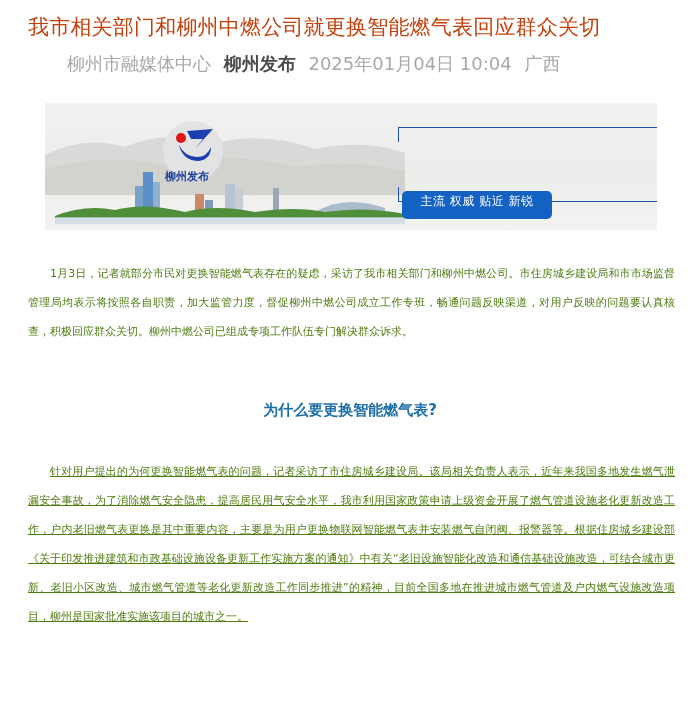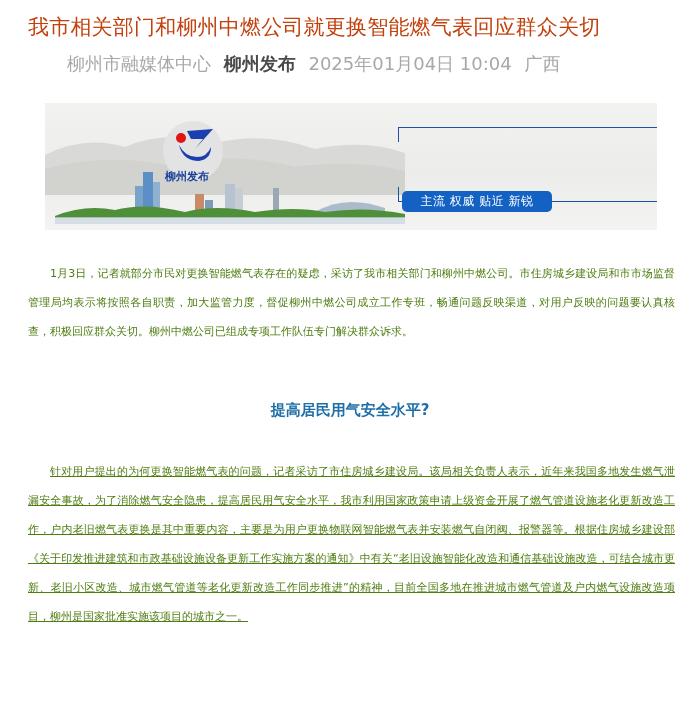--- a/index.html
+++ b/index.html
@@ -16,21 +16,21 @@
   .logo-circle { position: absolute; left: 118px; top: 18px; width: 60px; height: 60px; border-radius: 50%; background: #e3e3e3; }
   .logo-dot { position: absolute; left: 131px; top: 30px; width: 10px; height: 10px; border-radius: 50%; background: #e01414; }
   .logo-text { position: absolute; left: 120px; top: 66px; font-size: 11px; font-weight: bold; color: #1a3e9c; font-family: "DejaVu Serif", serif; }
   .skyline { position: absolute; left: 0; bottom: 6px; width: 360px; height: 60px; }
   .frame-top { position: absolute; left: 353px; top: 24px; width: 260px; height: 14px;
                border-left: 1.5px solid #1f4fa8; border-right: 1.5px solid #1f4fa8; border-top: 1.5px solid #1f4fa8; }
   .frame-bot { position: absolute; left: 353px; top: 84px; width: 260px; height: 14px;
                border-left: 1.5px solid #1f4fa8; border-right: 1.5px solid #1f4fa8; border-bottom: 1.5px solid #1f4fa8; }
   .platform { position: absolute; left: 280px; top: 43px; width: 330px; text-align: center;
               font-family: "DejaVu Serif", serif; font-weight: bold; font-size: 20px; color: #1e55b4; letter-spacing: 0.5px; white-space: nowrap; }
-  .slogan { position: absolute; left: 357px; top: 88px; width: 150px; height: 21px; border-radius: 5px;
+  .slogan { position: absolute; left: 357px; top: 88px; width: 150px; height: 28px; border-radius: 5px;
             background: #1461c4; color: #ffffff; font-size: 12px; line-height: 21px; text-align: center; white-space: nowrap; letter-spacing: 0.5px; }
   .content { position: absolute; left: 28px; width: 647px; font-size: 11px; line-height: 29px; color: #4d7c0f; text-align: justify; }
   .p1 { top: 259px; }
   .p2 { top: 457px; text-decoration: underline; }
   .p1, .p2 { text-indent: 2em; margin: 0; }
   .subhead { position: absolute; left: 0; top: 398px; width: 700px; text-align: center; font-size: 15px; font-weight: bold; color: #1d6fa5; line-height: 24px; }
 </style>
 </head>
 <body>
 
@@ -68,15 +68,15 @@
     <path d="M10,52 Q40,40 70,46 Q100,38 140,48 Q170,40 210,48 Q250,42 280,48 Q320,42 360,50 L360,54 L10,54 Z" fill="#4f8f3a"></path>
     <rect x="10" y="53" width="350" height="7" fill="#c9d6de" opacity="0.7"></rect>
   </svg>
   <div class="frame-top"></div>
   <div class="frame-bot"></div>
   <div class="slogan">主流 权威 贴近 新锐</div>
 </div>
 
 <p class="content p1">1月3日，记者就部分市民对更换智能燃气表存在的疑虑，采访了我市相关部门和柳州中燃公司。市住房城乡建设局和市市场监督管理局均表示将按照各自职责，加大监管力度，督促柳州中燃公司成立工作专班，畅通问题反映渠道，对用户反映的问题要认真核查，积极回应群众关切。柳州中燃公司已组成专项工作队伍专门解决群众诉求。</p>
 
-<div class="subhead">提高居民用气安全水平?</div>
+<div class="subhead">为什么要更换智能燃气表?</div>
 
 <p class="content p2">针对用户提出的为何更换智能燃气表的问题，记者采访了市住房城乡建设局。该局相关负责人表示，近年来我国多地发生燃气泄漏安全事故，为了消除燃气安全隐患，提高居民用气安全水平，我市利用国家政策申请上级资金开展了燃气管道设施老化更新改造工作，户内老旧燃气表更换是其中重要内容，主要是为用户更换物联网智能燃气表并安装燃气自闭阀、报警器等。根据住房城乡建设部《关于印发推进建筑和市政基础设施设备更新工作实施方案的通知》中有关“老旧设施智能化改造和通信基础设施改造，可结合城市更新、老旧小区改造、城市燃气管道等老化更新改造工作同步推进”的精神，目前全国多地在推进城市燃气管道及户内燃气设施改造项目，柳州是国家批准实施该项目的城市之一。</p>
 
 </body></html>

